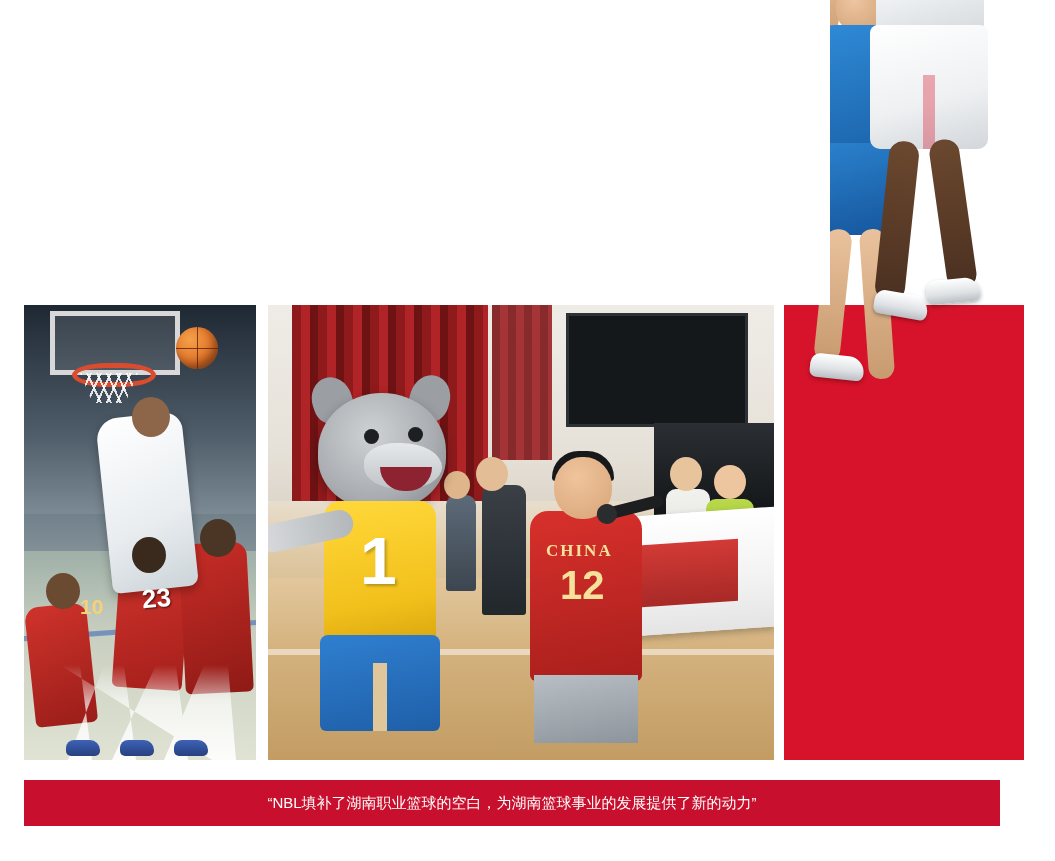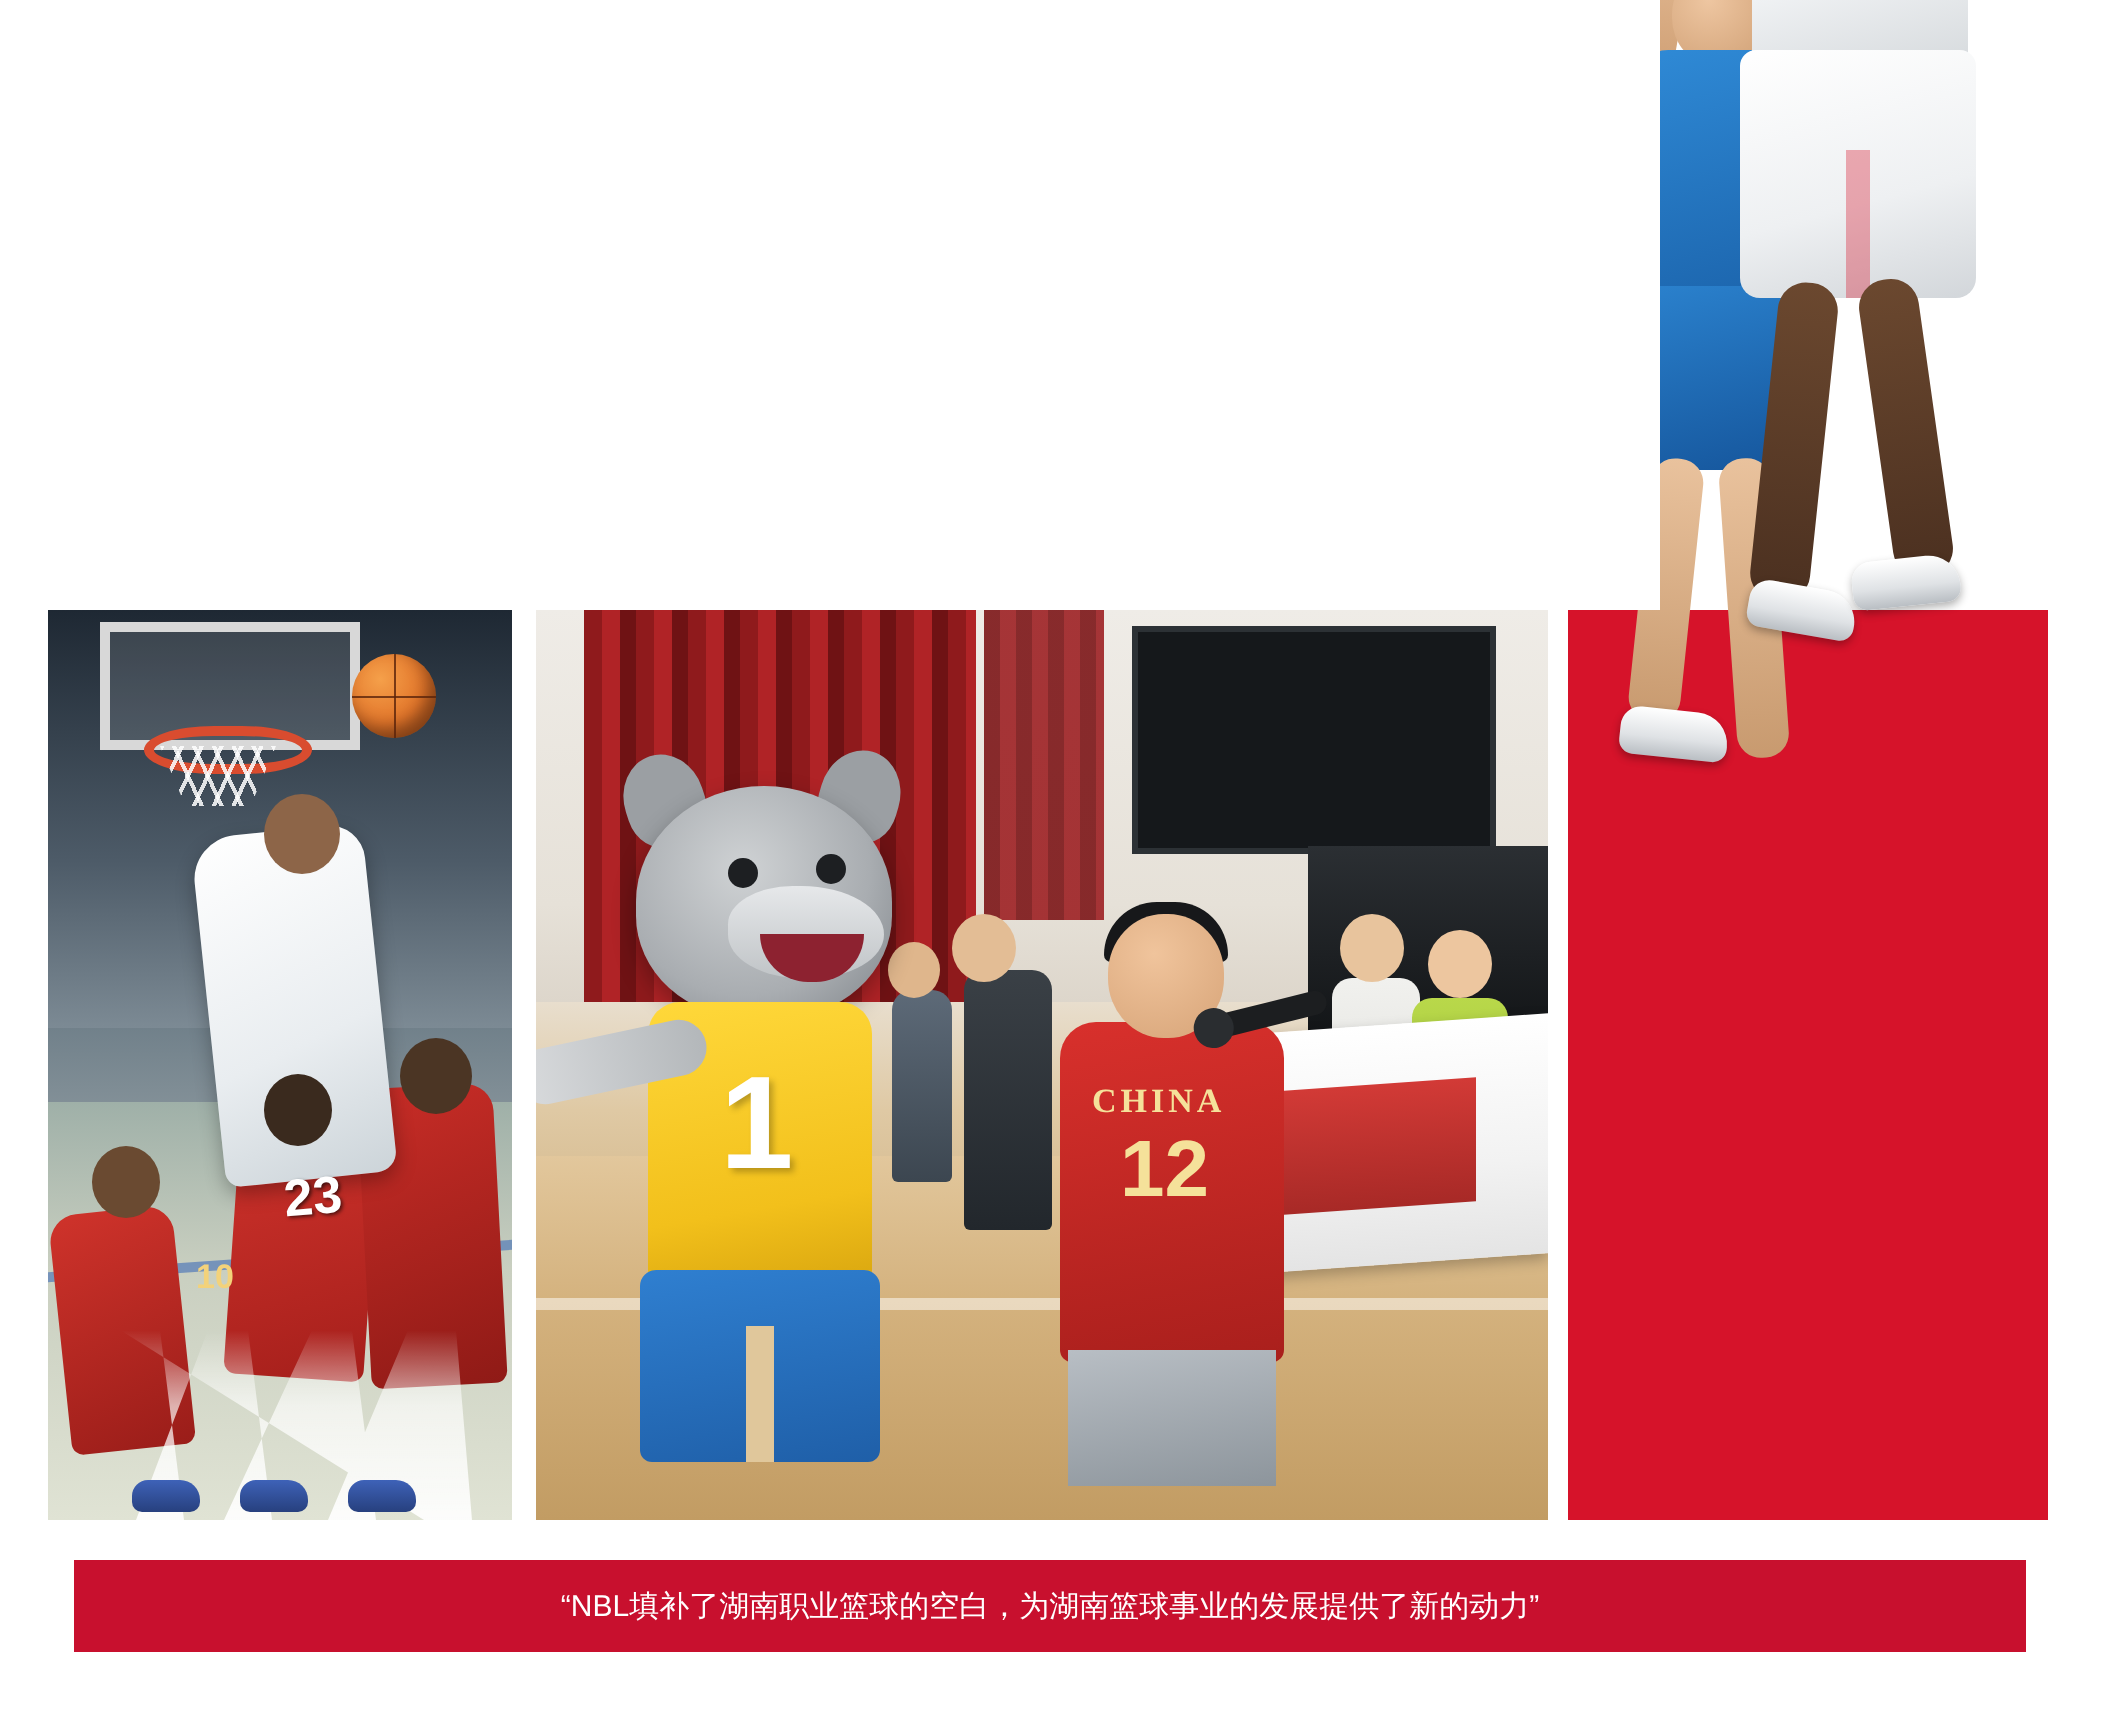--- a/index.html
+++ b/index.html
@@ -126,21 +126,21 @@
     position: absolute; left: 158px; top: 238px; width: 68px; height: 150px;
     background: linear-gradient(160deg,#c82d27 0%, #8f1a16 100%);
     border-radius: 16px 14px 6px 6px; transform: rotate(-3deg);
   }
   .p1-red3 {
     position: absolute; left: 6px; top: 300px; width: 62px; height: 120px;
     background: linear-gradient(160deg,#cf332b 0%, #9a1d19 100%);
     border-radius: 14px 14px 6px 6px; transform: rotate(-6deg);
   }
   .p1-num10 {
-    position: absolute; left: 74px; top: 290px; font-size: 17px; font-weight: bold; color: #f3d27a; margin-top: 34px;
+    position: absolute; left: 56px; top: 290px; font-size: 21px; font-weight: bold; color: #f3d27a;
   }
   .p1-head { position: absolute; border-radius: 50%; background: #8d6548; }
   .p1-legs {
     position: absolute; left: 20px; bottom: 0; width: 200px; height: 95px;
     background: linear-gradient(180deg, rgba(255,255,255,.0) 0%, rgba(255,255,255,.65) 40%, rgba(255,255,255,.9) 100%);
     filter: blur(0.3px);
     clip-path: polygon(8% 0,18% 0,24% 100%,12% 100%, 30% 0,40% 0,46% 100%,34% 100%, 56% 0,66% 0,72% 100%,60% 100%, 80% 0,92% 0,96% 100%,84% 100%);
   }
   .p1-shoe {
     position: absolute; bottom: 4px; width: 34px; height: 16px; border-radius: 8px 10px 5px 5px;
@@ -340,21 +340,21 @@
   .mask-above {
     position: absolute; left: 0; top: 0; width: 1055px; height: 305px;
     background: #ffffff;
     mix-blend-mode: normal;
     pointer-events: none;
   }
 
   
   .quote-bar {
     position: absolute;
-    left: 37px;
+    left: 24px;
     top: 780px;
     width: 976px;
     height: 46px;
     background: #c8102e;
     color: #ffffff;
     display: flex;
     align-items: center;
     justify-content: center;
     font-size: 15px;
   }

